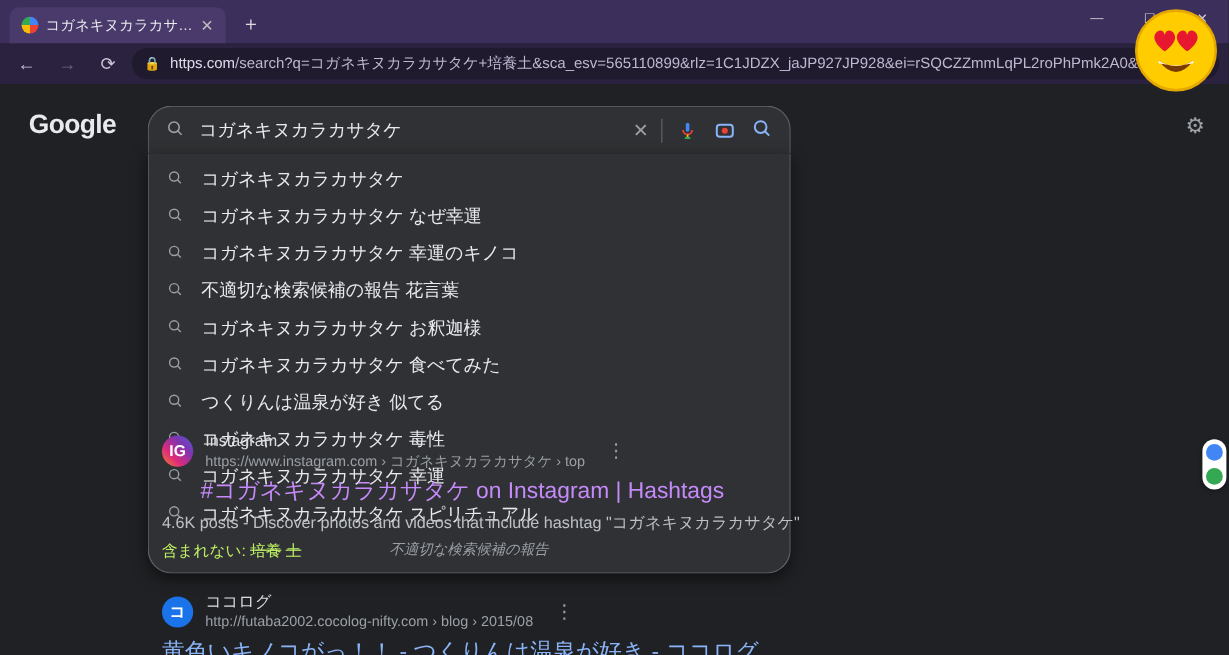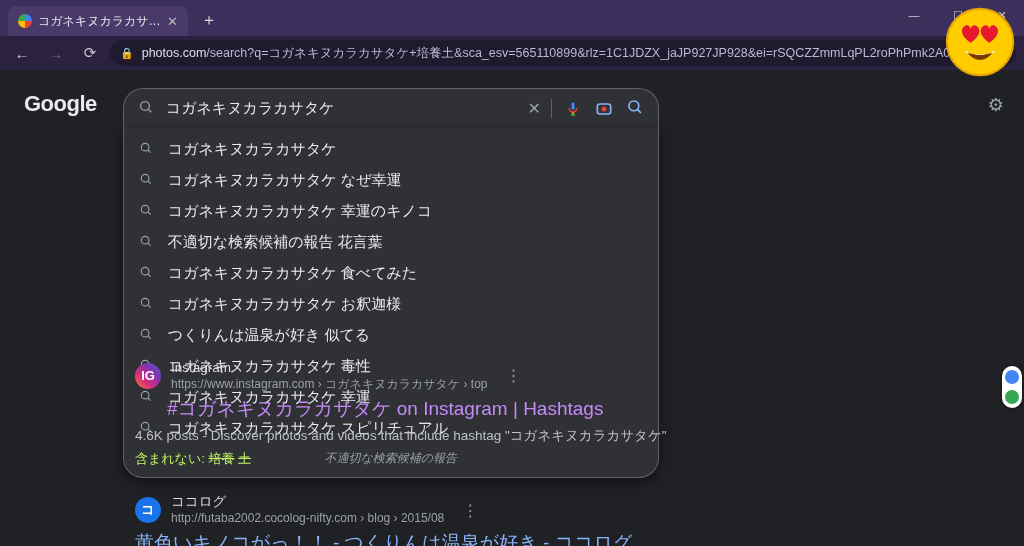--- a/index.html
+++ b/index.html
@@ -83,21 +83,21 @@
     <div>✕</div>
   </div>
 </div>
 
 <div class="addr-row">
   <div class="nav-btn">←</div>
   <div class="nav-btn disabled">→</div>
   <div class="nav-btn">⟳</div>
   <div class="addr-bar">
     <span class="lock">🔒</span>
-    <span class="url"><span class="domain">photos.com</span><span>/search?q=コガネキヌカラカサタケ+培養土&amp;sca_esv=565110899&amp;rlz=1C1JDZX_jaJP927JP928&amp;ei=rSQCZZmmLqPL2roPhPmk2A0&amp;ved=0ahUKEwjZsLGhv6i…</span></span>
+    <span class="url"><span class="domain">https.com</span><span>/search?q=コガネキヌカラカサタケ+培養土&amp;sca_esv=565110899&amp;rlz=1C1JDZX_jaJP927JP928&amp;ei=rSQCZZmmLqPL2roPhPmk2A0&amp;ved=0ahUKEwjZsLGhv6i…</span></span>
     <span class="share">⇪</span>
     <span class="star">☆</span>
   </div>
 </div>
 
 <div class="page">
   <div class="g-header">
     <div class="g-logo">Google</div>
     <div class="searchbox-wrap">
       <div class="searchbox">
@@ -157,28 +157,28 @@
                 <circle cx="10.5" cy="10.5" r="6.5"></circle>
                 <line x1="20" y1="20" x2="15.2" y2="15.2"></line>
               </svg></span>
             <span>不適切な検索候補の報告 花言葉</span>
           </div>
           <div class="sugg">
             <span class="sicon"><svg width="14" height="14" viewBox="0 0 24 24" fill="none" stroke="#9aa0a6" stroke-width="2">
                 <circle cx="10.5" cy="10.5" r="6.5"></circle>
                 <line x1="20" y1="20" x2="15.2" y2="15.2"></line>
               </svg></span>
+            <span>コガネキヌカラカサタケ お釈迦様</span>
+          </div>
+          <div class="sugg">
+            <span class="sicon"><svg width="14" height="14" viewBox="0 0 24 24" fill="none" stroke="#9aa0a6" stroke-width="2">
+                <circle cx="10.5" cy="10.5" r="6.5"></circle>
+                <line x1="20" y1="20" x2="15.2" y2="15.2"></line>
+              </svg></span>
             <span>コガネキヌカラカサタケ 食べてみた</span>
-          </div>
-          <div class="sugg">
-            <span class="sicon"><svg width="14" height="14" viewBox="0 0 24 24" fill="none" stroke="#9aa0a6" stroke-width="2">
-                <circle cx="10.5" cy="10.5" r="6.5"></circle>
-                <line x1="20" y1="20" x2="15.2" y2="15.2"></line>
-              </svg></span>
-            <span>コガネキヌカラカサタケ お釈迦様</span>
           </div>
           <div class="sugg">
             <span class="sicon"><svg width="14" height="14" viewBox="0 0 24 24" fill="none" stroke="#9aa0a6" stroke-width="2">
                 <circle cx="10.5" cy="10.5" r="6.5"></circle>
                 <line x1="20" y1="20" x2="15.2" y2="15.2"></line>
               </svg></span>
             <span>つくりんは温泉が好き 似てる</span>
           </div>
           <div class="sugg">
             <span class="sicon"><svg width="14" height="14" viewBox="0 0 24 24" fill="none" stroke="#9aa0a6" stroke-width="2">

